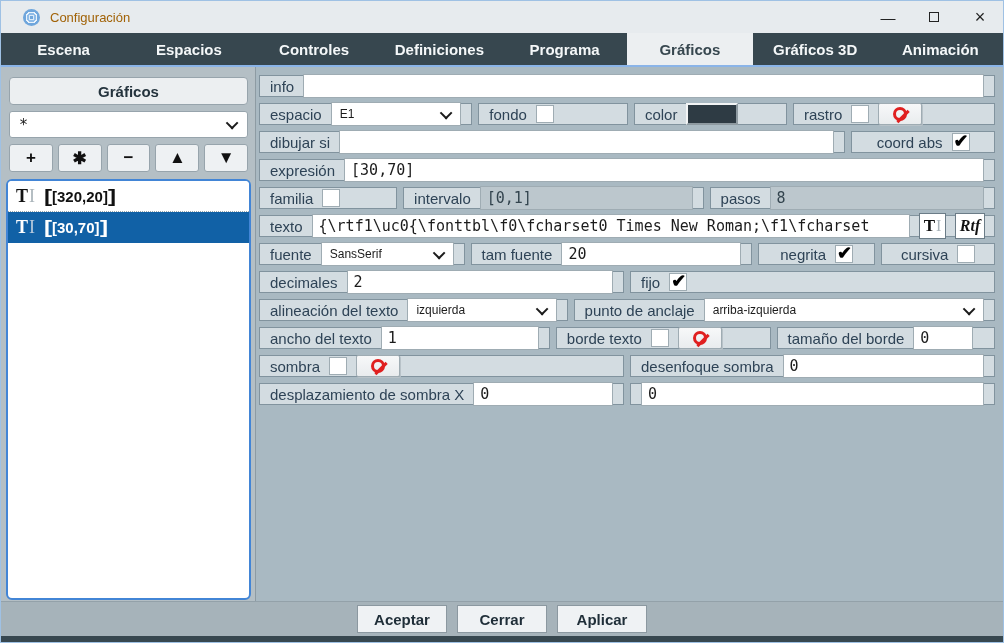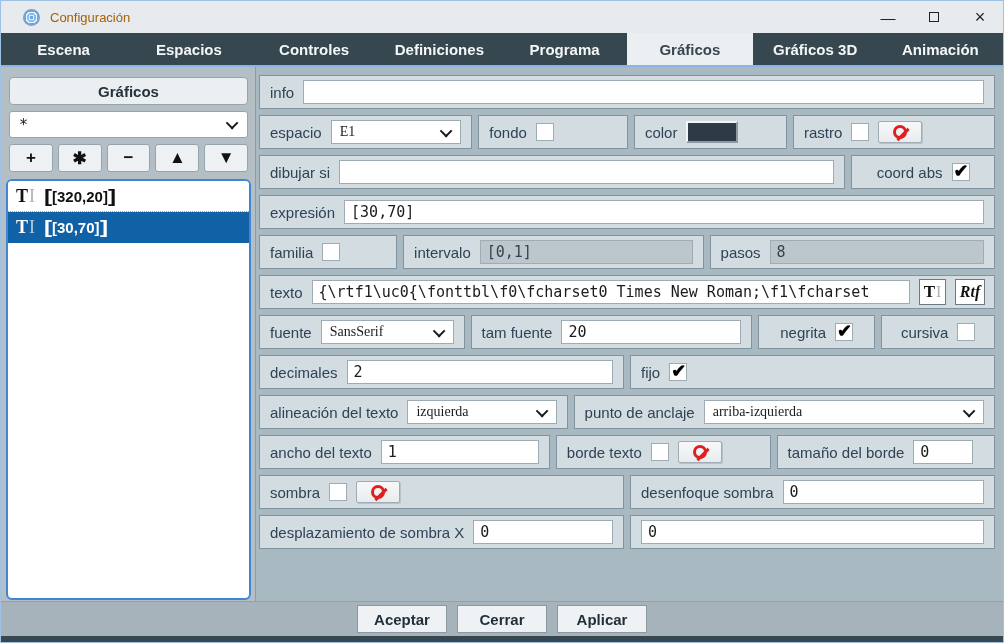--- a/index.html
+++ b/index.html
@@ -42,30 +42,30 @@
   .gT { color:#111; font-weight:bold; }
   .gI { color:#AAB4BA; margin-left:1px; }
   .list-item.selected .gT { color:#FFFFFF; }
   .list-item.selected .gI { color:#B9CBDD; }
   .item-label { font-size:15px; font-weight:bold; color:#111; display:inline-flex; align-items:center; }
   .list-item.selected .item-label { color:#FFFFFF; }
   .bkt { font-weight:900; font-size:18px; display:inline-block; transform:scaleX(1.35); margin:0 1px; }
 
   
   .right-panel { flex:1 1 auto; background:#A9B9C2; padding:8px 8px 0 3px; min-width:0; }
-  .frow { display:flex; gap:6px; height:34px; margin-bottom:6px; min-width:0; }
+  .frow { display:flex; gap:6px; height:22px; margin-bottom:6px; min-width:0; }
   .cell { background:#D3DCE1; border:1px solid #81939E; display:flex; align-items:center; padding:0 10px; gap:9px; min-width:0; }
   .cell.center { justify-content:center; }
   .flabel { font-size:15px; color:#2E4356; white-space:nowrap; flex:none; }
   .tin { height:24px; border:1px solid #9FACB3; background:#FFFFFF; font-family:"DejaVu Sans Mono", monospace; font-size:15px; color:#1B1B1B;
     padding:0 6px; min-width:0; outline:none; }
   .grow { flex:1 1 auto; }
   .tin.dis { background:#BCC7CD; color:#33444E; }
   .combo { height:24px; background:#FFFFFF; border:1px solid #9FACB3; display:flex; align-items:center; padding:0 8px; gap:6px;
-    font-family:Liberation Serif, serif; font-size:14px; color:#1B1B1B; min-width:0; }
+    font-family:Liberation Sans, sans-serif; font-size:12px; color:#1B1B1B; min-width:0; }
   .combo .combo-val { flex:1 1 auto; white-space:nowrap; overflow:hidden; }
   .chev { width:9px; height:9px; border-left:2.5px solid #1B1B1B; border-bottom:2.5px solid #1B1B1B; transform:rotate(-45deg) translateY(-2px); flex:none; }
   .checkbox { width:18px; height:18px; background:#FFFFFF; border:1px solid #9FACB3; position:relative; flex:none; }
   .checkbox.checked::after { content:"✔"; position:absolute; left:1px; top:-4px; font-size:18px; font-weight:bold; color:#000; }
   .nosign-btn { width:44px; height:22px; background:linear-gradient(#F7F8F9,#E9ECEE); border:1px solid #9FACB3; border-radius:2px;
     display:flex; align-items:center; justify-content:center; flex:none; box-shadow:1px 1px 0 #B8C2C8; }
   .nosign { width:14px; height:14px; border:3px solid #E02020; border-radius:50%; position:relative; flex:none; }
   .nosign::after { content:""; position:absolute; left:-1px; top:4.5px; width:16px; height:3px; background:#E02020; transform:rotate(-45deg); }
   .swatch { width:52px; height:22px; background:#2E3B44; border-top:2px solid #F2F4F5; border-left:2px solid #F2F4F5;
     border-right:2px solid #8E9AA1; border-bottom:2px solid #8E9AA1; flex:none; }

